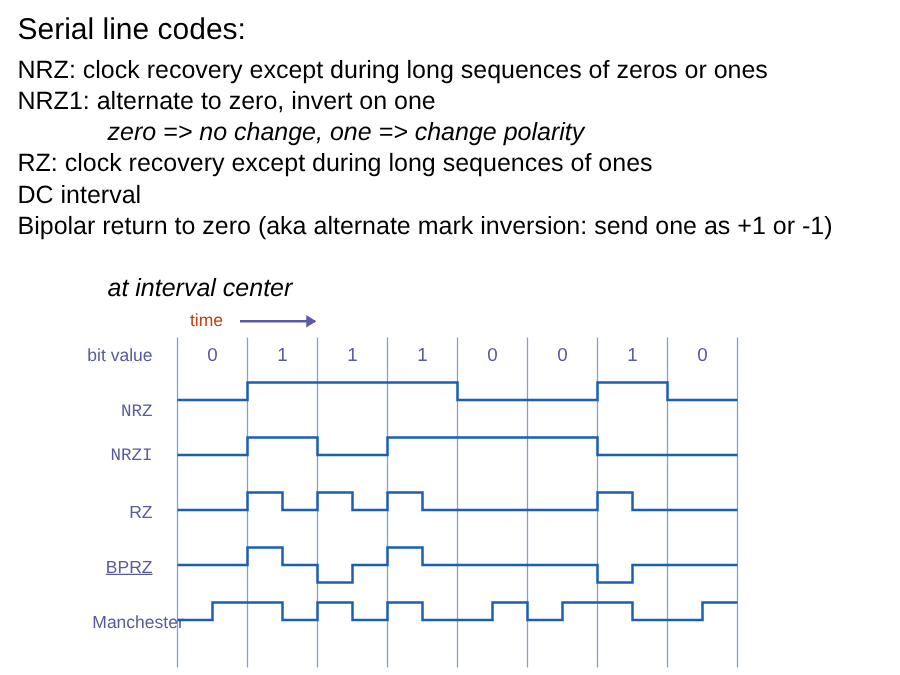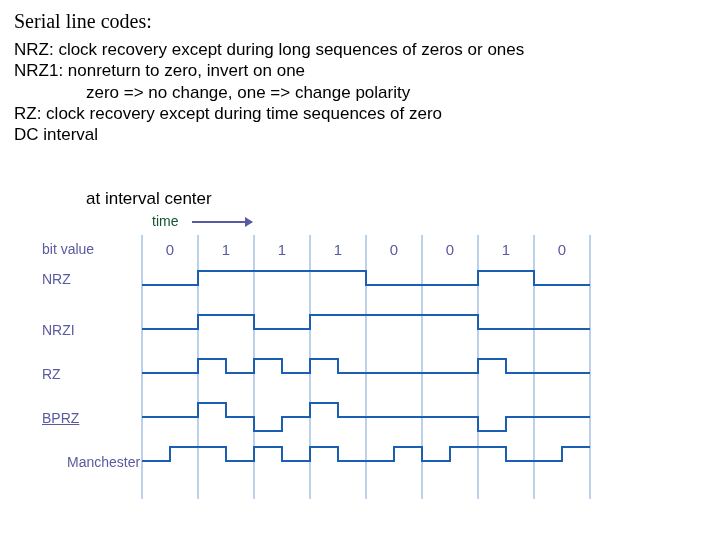--- a/index.html
+++ b/index.html
@@ -5,50 +5,51 @@
   body {
     margin: 0;
     padding: 10px 14px;
     font-family: Arial, Helvetica, sans-serif;
     background: #fff;
     color: #000;
     width: 720px;
     box-sizing: border-box;
   }
   .title {
-    font-size: 20px;
+    font-size: 24px;
     margin-bottom: 6px;
-    font-family: Liberation Serif, serif;
   }
   .desc {
-    font-size: 17px;
+    font-size: 20px;
     line-height: 1.25;
     margin-bottom: 10px;
   }
   .desc .indent {
     display: inline-block;
     padding-left: 72px;
+    font-style: italic;
   }
   .chart-wrap {
     position: relative;
     margin: 14px 0 0 28px;
     width: 620px;
     height: 300px;
   }
   .row-label {
     position: absolute;
     font-family: Arial, sans-serif;
     font-size: 14px;
     color: #5a5aa0;
+    text-align: right;
     width: 80px;
   }
   .time-label {
     position: absolute;
     font-size: 14px;
-    color: #14532d;
+    color: #c2410c;
   }
   .arrow {
     position: absolute;
     width: 60px;
     height: 2px;
     background: #5a5aa0;
   }
   .arrow::after {
     content: "";
     position: absolute;
@@ -67,36 +68,36 @@
     width: 40px;
   }
 </style>
 </head>
 <body>
 
 <div class="title">Serial line codes:</div>
 
 <div class="desc">
   <span>NRZ: clock recovery except during long sequences of zeros or ones</span><br>
-  <span>NRZ1: nonreturn to zero, invert on one</span><br>
+  <span>NRZ1: alternate to zero, invert on one</span><br>
   <span class="indent">zero =&gt; no change, one =&gt; change polarity</span><br>
-  <span>RZ: clock recovery except during time sequences of zero</span><br>
+  <span>RZ: clock recovery except during long sequences of ones</span><br>
   <span>DC interval</span><br>
-  <br>
+  <span>Bipolar return to zero (aka alternate mark inversion: send one as +1 or -1)</span><br>
   <br>
   <span class="indent">at interval center</span>
 </div>
 
 <div class="chart-wrap">
   <div class="time-label" style="left:110px; top:-10px;">time</div>
   <div class="arrow" style="left:150px; top:-2px;"></div>
 
   <div class="row-label" style="left:0; top:18px;">bit value</div>
-  <div class="row-label" style="left:0; top:48px;">NRZ</div>
-  <div class="row-label" style="left:0; top:99px;">NRZI</div>
+  <div class="row-label" style="left:0; top:64px;font-family:Liberation Mono, monospace;">NRZ</div>
+  <div class="row-label" style="left:0; top:99px;font-family:Liberation Mono, monospace;">NRZI</div>
   <div class="row-label" style="left:0; top:143px;">RZ</div>
   <div class="row-label" style="left:0; top:187px;text-decoration:underline;">BPRZ</div>
   <div class="row-label" style="left:0; top:231px;margin-left:25px;">Manchester</div>
 
   <div id="bitvals">
       <div class="bitval" style="left: 108px; top: 18px;">0</div>
       <div class="bitval" style="left: 164px; top: 18px;">1</div>
       <div class="bitval" style="left: 220px; top: 18px;">1</div>
       <div class="bitval" style="left: 276px; top: 18px;">1</div>
       <div class="bitval" style="left: 332px; top: 18px;">0</div>

